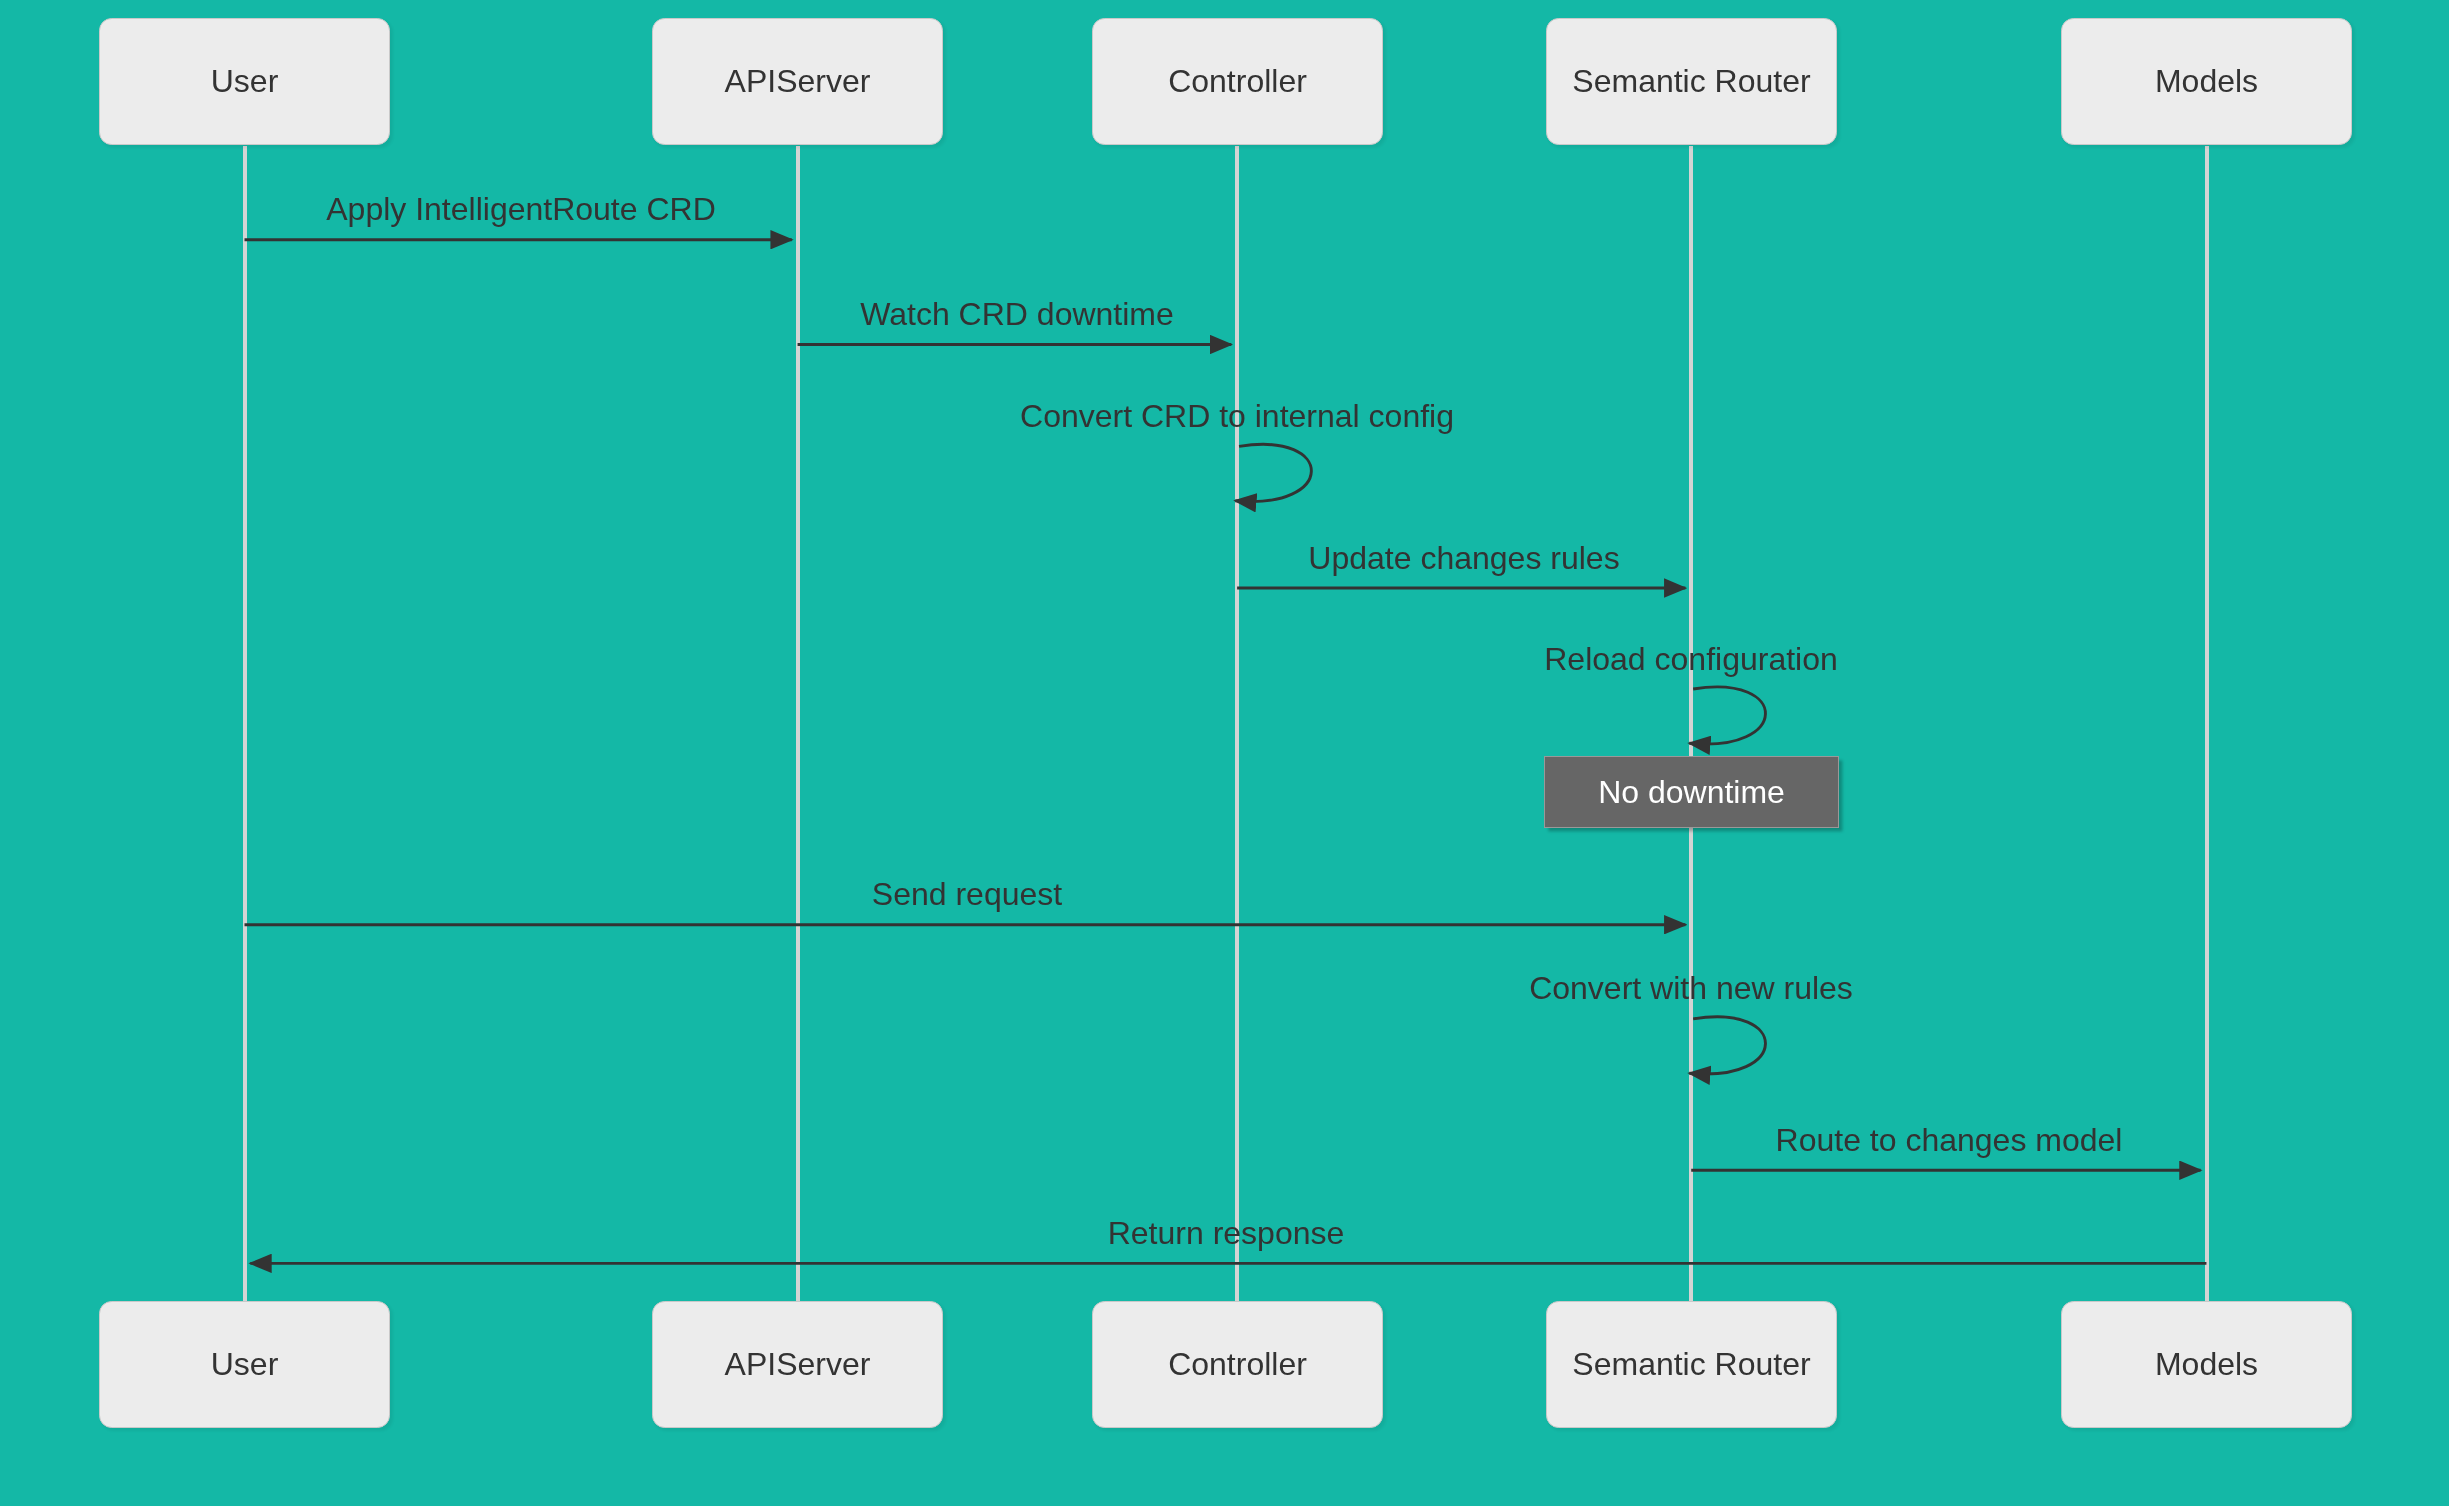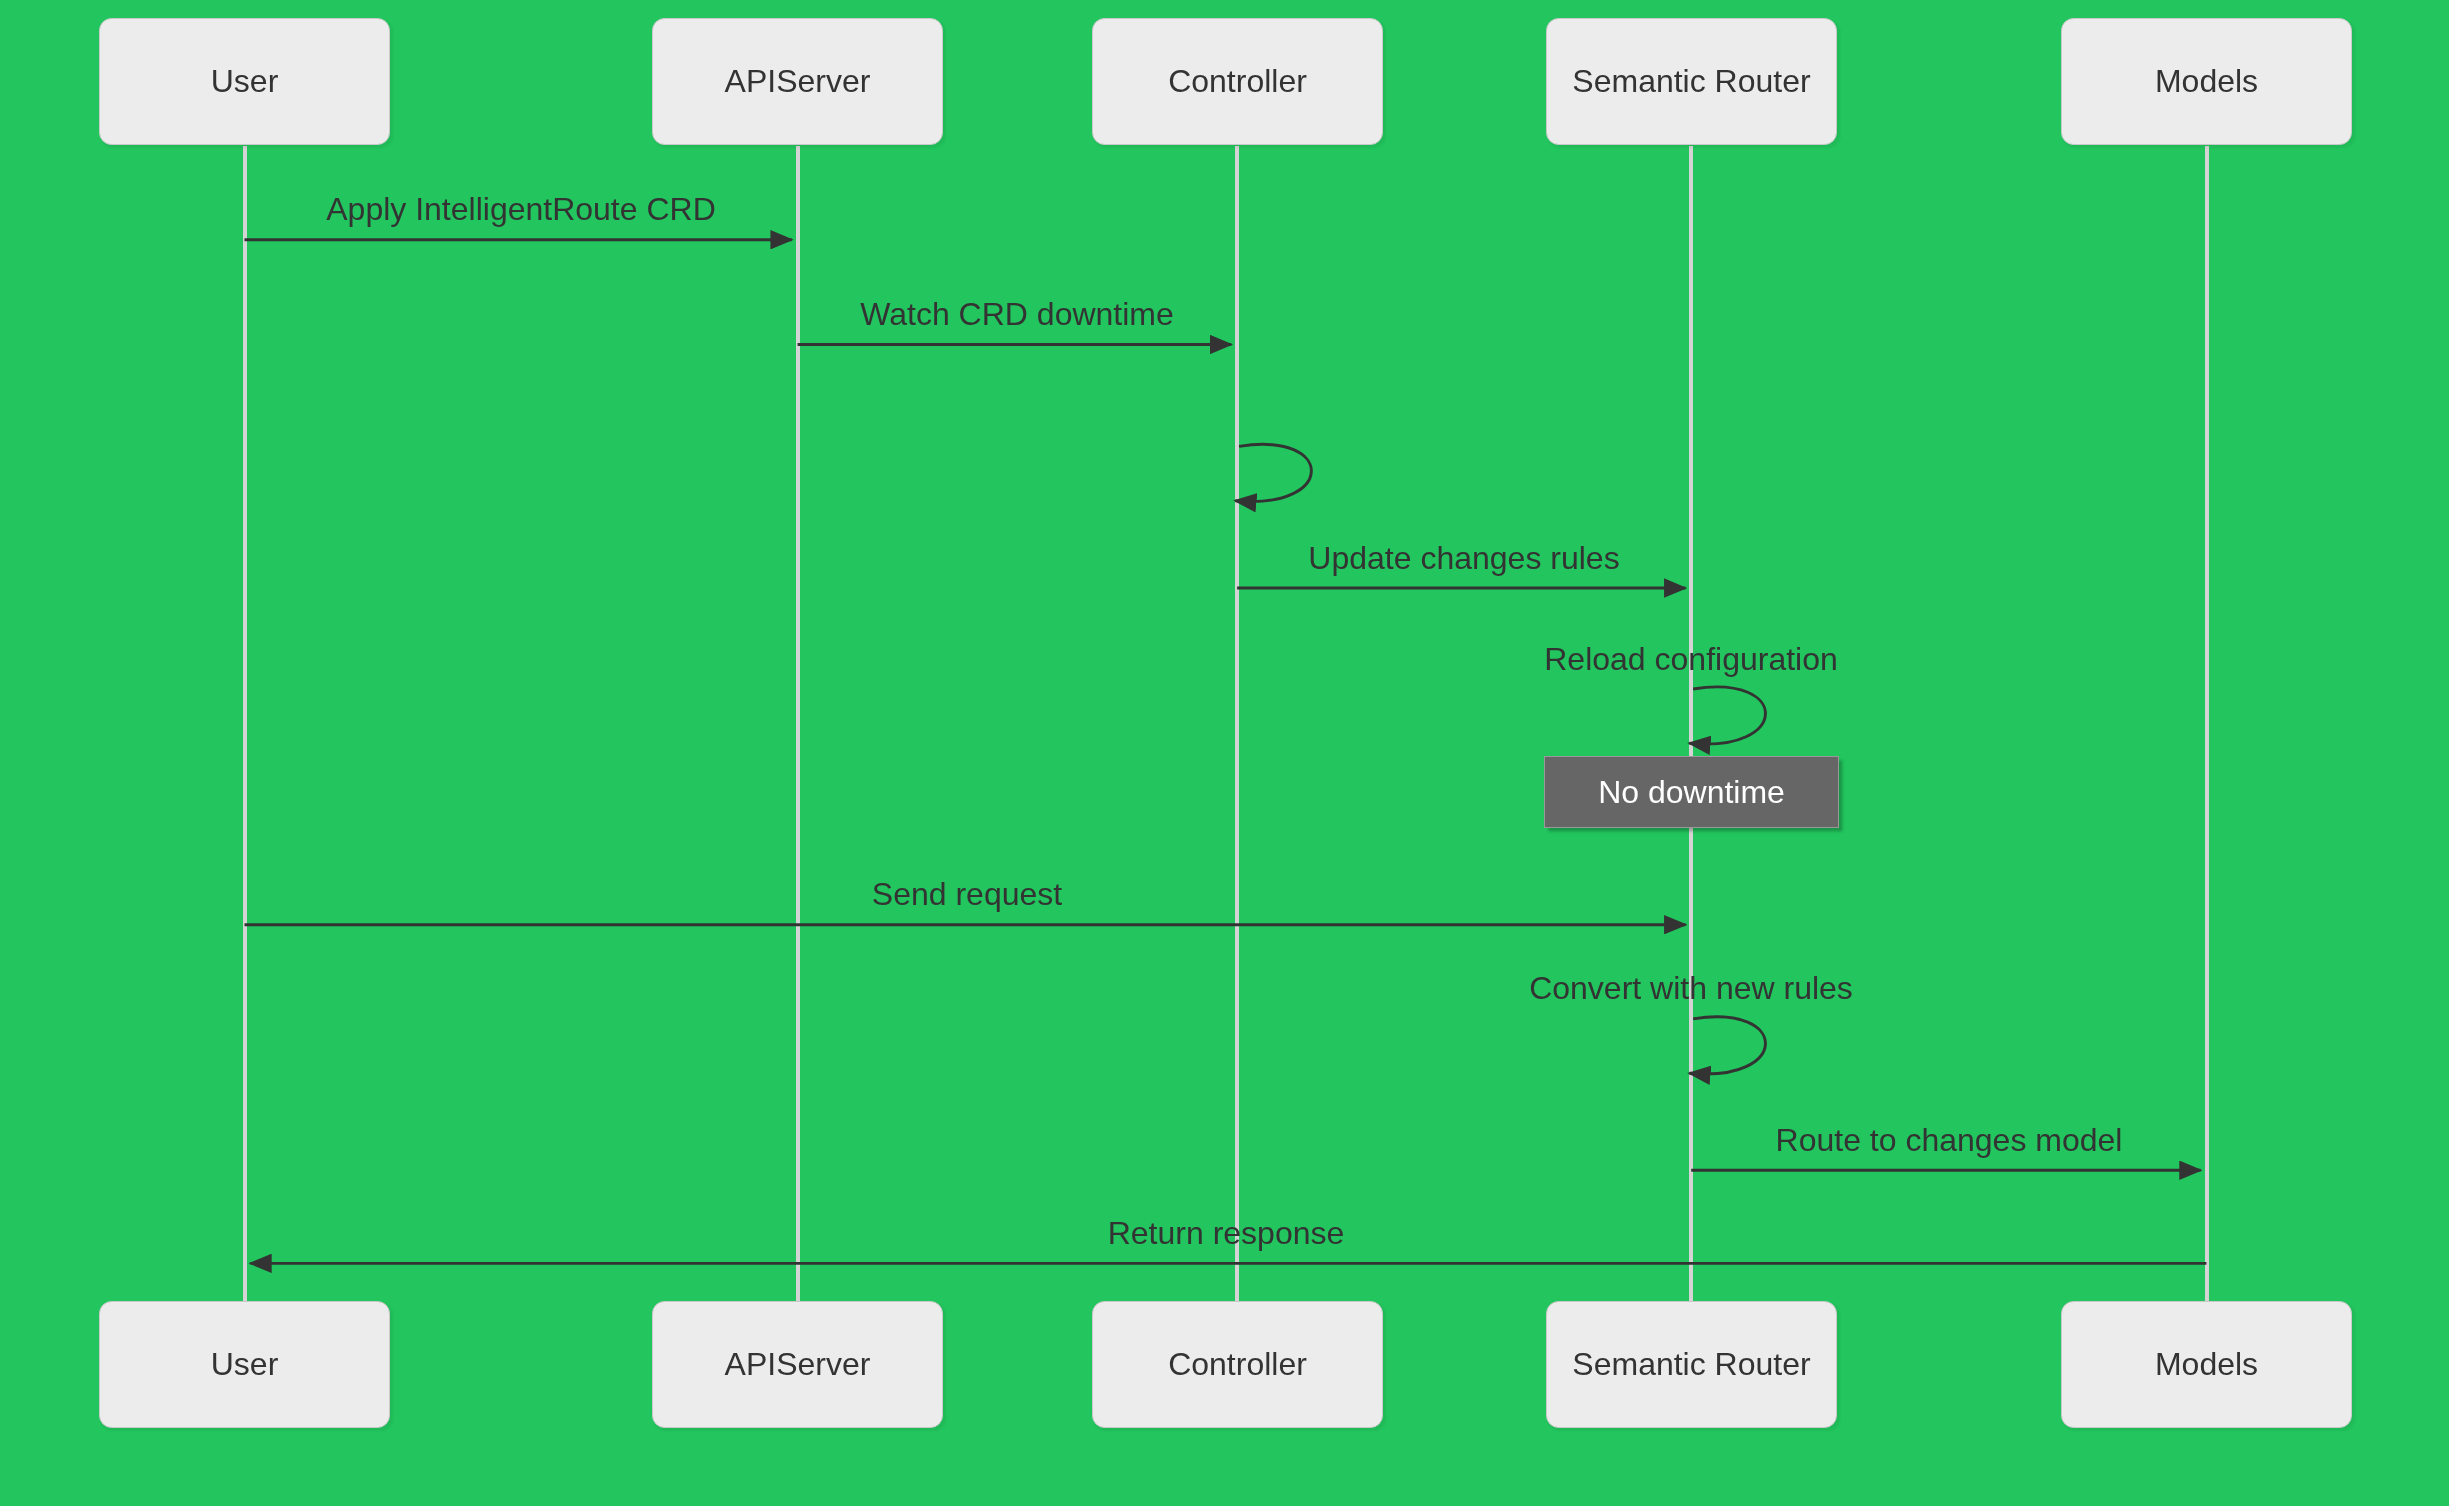--- a/index.html
+++ b/index.html
@@ -1,19 +1,19 @@
 <!DOCTYPE html>
 <html><head>
 <meta charset="utf-8">
 <style>
   html,body{margin:0;padding:0;background:#ffffff;}
   .canvas{
     position:relative;
     width:2449px;height:1506px;
-    background:#22c55e;
+    background:#14b8a6;
     font-family:"Liberation Sans", sans-serif;
     color:#333333;
     overflow:hidden;
   }
   .lifeline{
     position:absolute;top:146px;height:1156px;width:3.9px;
     background:#d4d4d4;
   }
   .actor{
     position:absolute;width:291px;height:127px;
@@ -99,20 +99,21 @@
     </div>
   <div class="actor" style="left:1546px;top:1301px">
       <span>Semantic Router</span>
     </div>
   <div class="actor" style="left:2061px;top:1301px">
       <span>Models</span>
     </div>
 
   <div class="msg-label" style="left:521px;top:189px">Apply IntelligentRoute CRD</div>
   <div class="msg-label" style="left:1017px;top:294px">Watch CRD downtime</div>
+  <div class="msg-label" style="left:1237px;top:396px">Convert CRD to internal config</div>
   <div class="msg-label" style="left:1464px;top:538px">Update changes rules</div>
   <div class="msg-label" style="left:1691px;top:639px">Reload configuration</div>
   <div class="msg-label" style="left:967px;top:874px">Send request</div>
   <div class="msg-label" style="left:1691px;top:968px">Convert with new rules</div>
   <div class="msg-label" style="left:1949px;top:1120px">Route to changes model</div>
   <div class="msg-label" style="left:1226px;top:1213px">Return response</div>
 
   <div class="note">
     <span>No downtime</span>
   </div>

